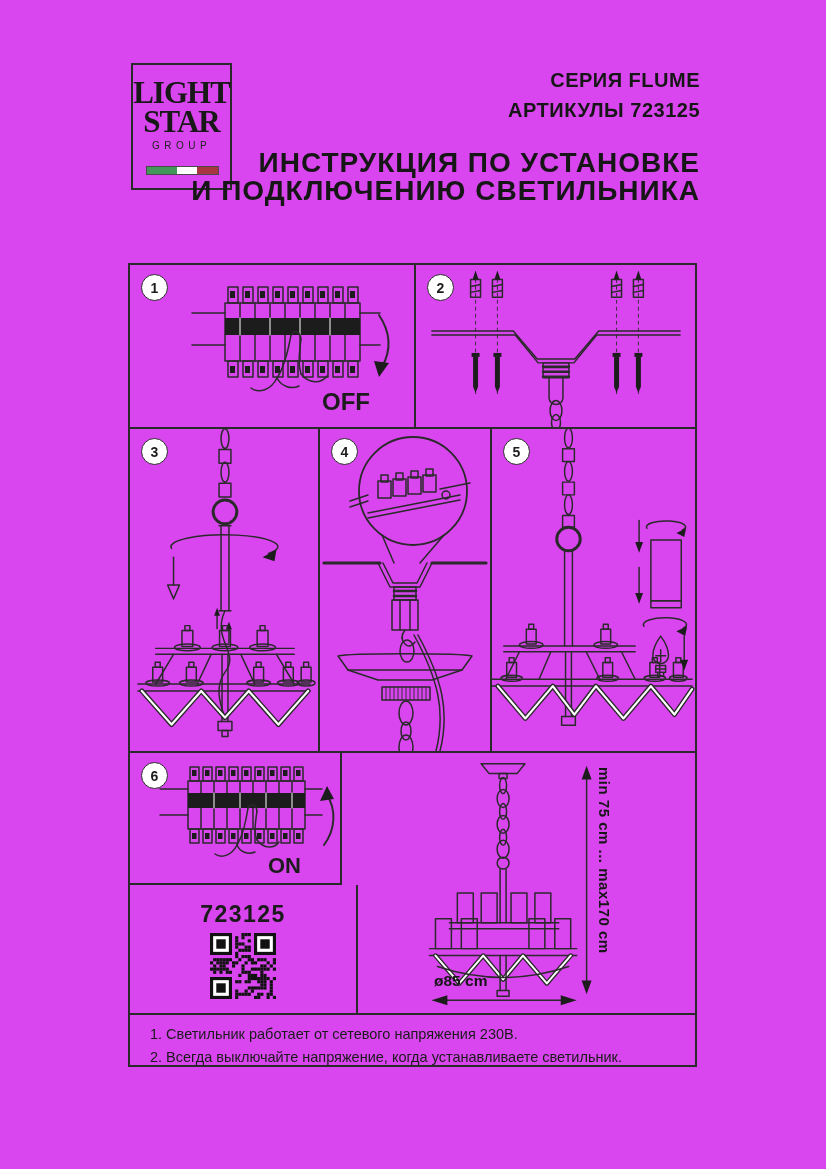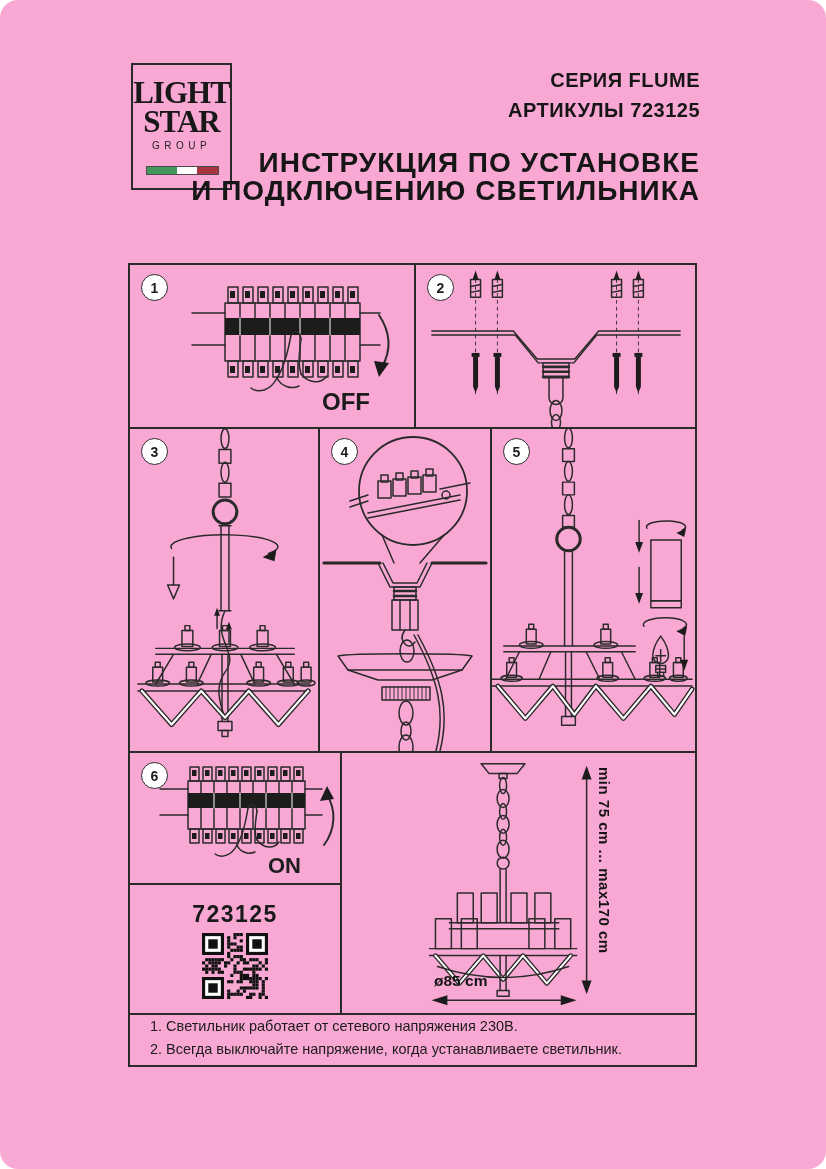--- a/index.html
+++ b/index.html
@@ -1,17 +1,17 @@
 <!DOCTYPE html>
 <html><head>
 <meta charset="utf-8">
 <style>
   html,body{margin:0;padding:0;background:#ffffff;}
-  .page{position:relative;width:826px;height:1169px;background:#f9a8d4;
-        font-family:"Liberation Sans",sans-serif;color:#1f1f1f;overflow:hidden;border-radius:18px;}
+  .page{position:relative;width:826px;height:1169px;background:#d946ef;
+        font-family:"Liberation Sans",sans-serif;color:#1f1f1f;overflow:hidden;}
   svg{display:block;}
   .stroke{stroke:#2a2a2a;fill:none;stroke-width:1.5;stroke-linecap:round;stroke-linejoin:round;}
   .fillink{fill:#1c1c1c;stroke:none;}
   .white{stroke:#fff;fill:none;stroke-linecap:round;stroke-linejoin:round;}
 
   
   .logo-box{position:absolute;left:131px;top:63px;width:101px;height:127px;
             border:2px solid #2a2a2a;box-sizing:border-box;text-align:center;}
   .logo-word{font-family:"Liberation Serif",serif;font-weight:bold;font-size:31px;
              line-height:29px;letter-spacing:-1px;color:#181818;}
@@ -30,21 +30,21 @@
   
   .grid{position:absolute;left:128px;top:263px;width:569px;height:804px;
         border:2px solid #2a2a2a;box-sizing:border-box;}
   .panel{position:absolute;box-sizing:border-box;border-color:#2a2a2a;border-style:solid;border-width:0;}
   .p1{left:0;top:0;width:286px;height:164px;border-right-width:2px;border-bottom-width:2px;}
   .p2{left:286px;top:0;right:0;height:164px;border-bottom-width:2px;}
   .p3{left:0;top:164px;width:190px;height:324px;border-right-width:2px;border-bottom-width:2px;}
   .p4{left:190px;top:164px;width:172px;height:324px;border-right-width:2px;border-bottom-width:2px;}
   .p5{left:362px;top:164px;right:0;height:324px;border-bottom-width:2px;}
   .p6{left:0;top:488px;width:212px;height:132px;border-right-width:2px;border-bottom-width:2px;}
-  .pqr{left:0;top:620px;width:212px;height:130px;border-right-width:2px;border-bottom-width:2px;}
+  .pqr{left:0;top:620px;width:228px;height:130px;border-right-width:2px;border-bottom-width:2px;}
   .pdim{left:212px;top:488px;right:0;height:262px;border-bottom-width:2px;}
   .pfoot{left:0;top:750px;right:0;bottom:0;}
 
   .step-circle{position:absolute;left:11px;top:9px;width:25px;height:25px;border:1.8px solid #2a2a2a;
                border-radius:50%;display:flex;align-items:center;justify-content:center;
                font-weight:bold;font-size:14px;color:#1c1c1c;background:#fff;z-index:2;}
   .diag{position:absolute;left:0;top:0;width:100%;height:100%;}
 
   .svg-label{font-family:"Liberation Sans",sans-serif;font-weight:bold;font-size:24px;fill:#1c1c1c;}
 
@@ -53,21 +53,21 @@
               font-weight:bold;font-size:23px;letter-spacing:1.5px;color:#1a1a1a;}
   .qr-wrap{position:absolute;left:50%;top:48px;transform:translateX(-50%);}
 
   
   .dim-vlabel{position:absolute;left:254px;top:14px;height:218px;display:flex;align-items:center;
               writing-mode:vertical-rl;font-weight:bold;font-size:15px;letter-spacing:.5px;color:#161616;}
   .dim-hlabel{position:absolute;left:92px;top:219px;width:142px;text-align:left;
               font-weight:bold;font-size:15.5px;color:#161616;}
 
   
-  .notes{padding:0 0 0 20px;font-size:14.5px;line-height:23px;color:#1b1b1b;}
+  .notes{padding:8px 0 0 20px;font-size:14.5px;line-height:23px;color:#1b1b1b;}
 </style>
 </head>
 <body>
 
 <div class="page">
 
   <div class="logo-box">
     <div class="logo-word first">LIGHT</div>
     <div class="logo-word">STAR</div>
     <div class="logo-group">GROUP</div>

